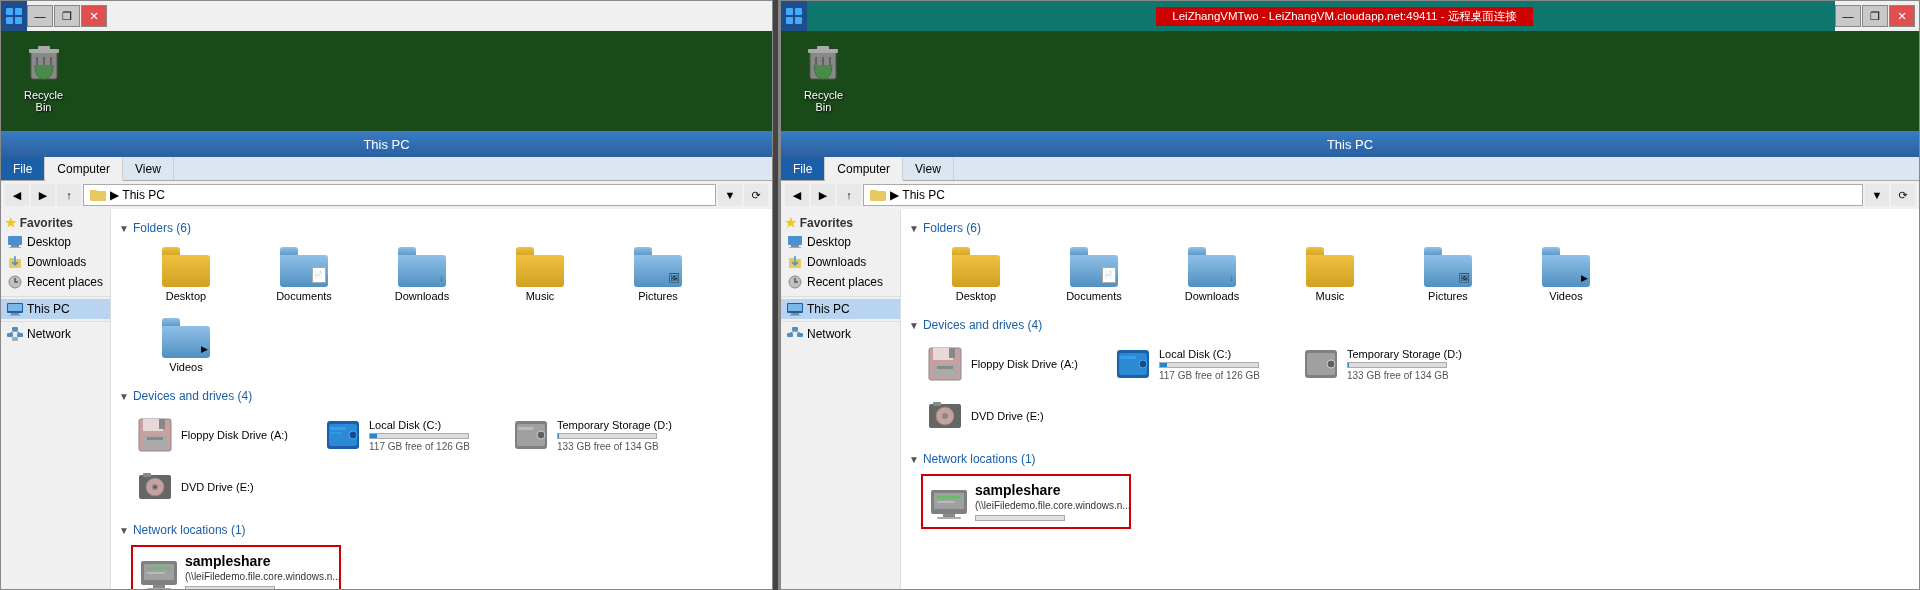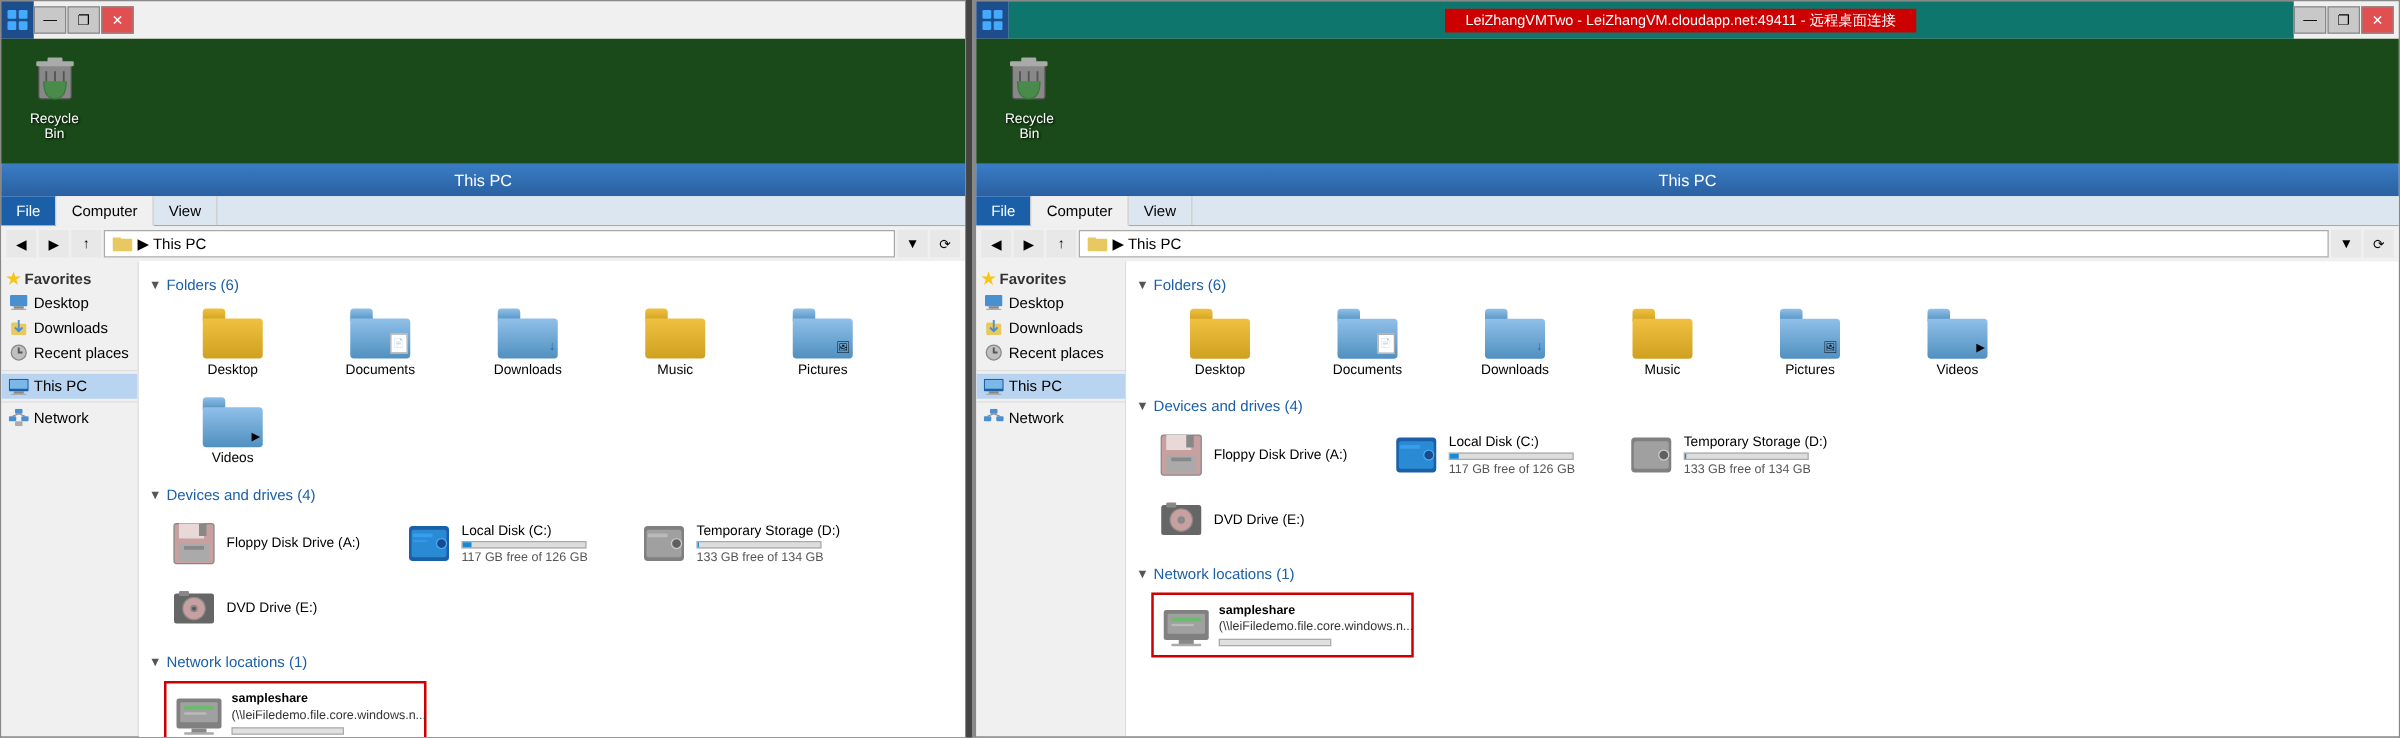--- a/index.html
+++ b/index.html
@@ -296,21 +296,21 @@
       flex-shrink: 0;
     }
 
     .network-info {
       display: flex;
       flex-direction: column;
       gap: 2px;
     }
 
     .network-name {
-      font-size: 10px;
+      font-size: 14px;
       font-weight: bold;
     }
 
     .network-path {
       font-size: 10px;
       color: #333;
     }
 
     .network-bar {
       width: 90px;

